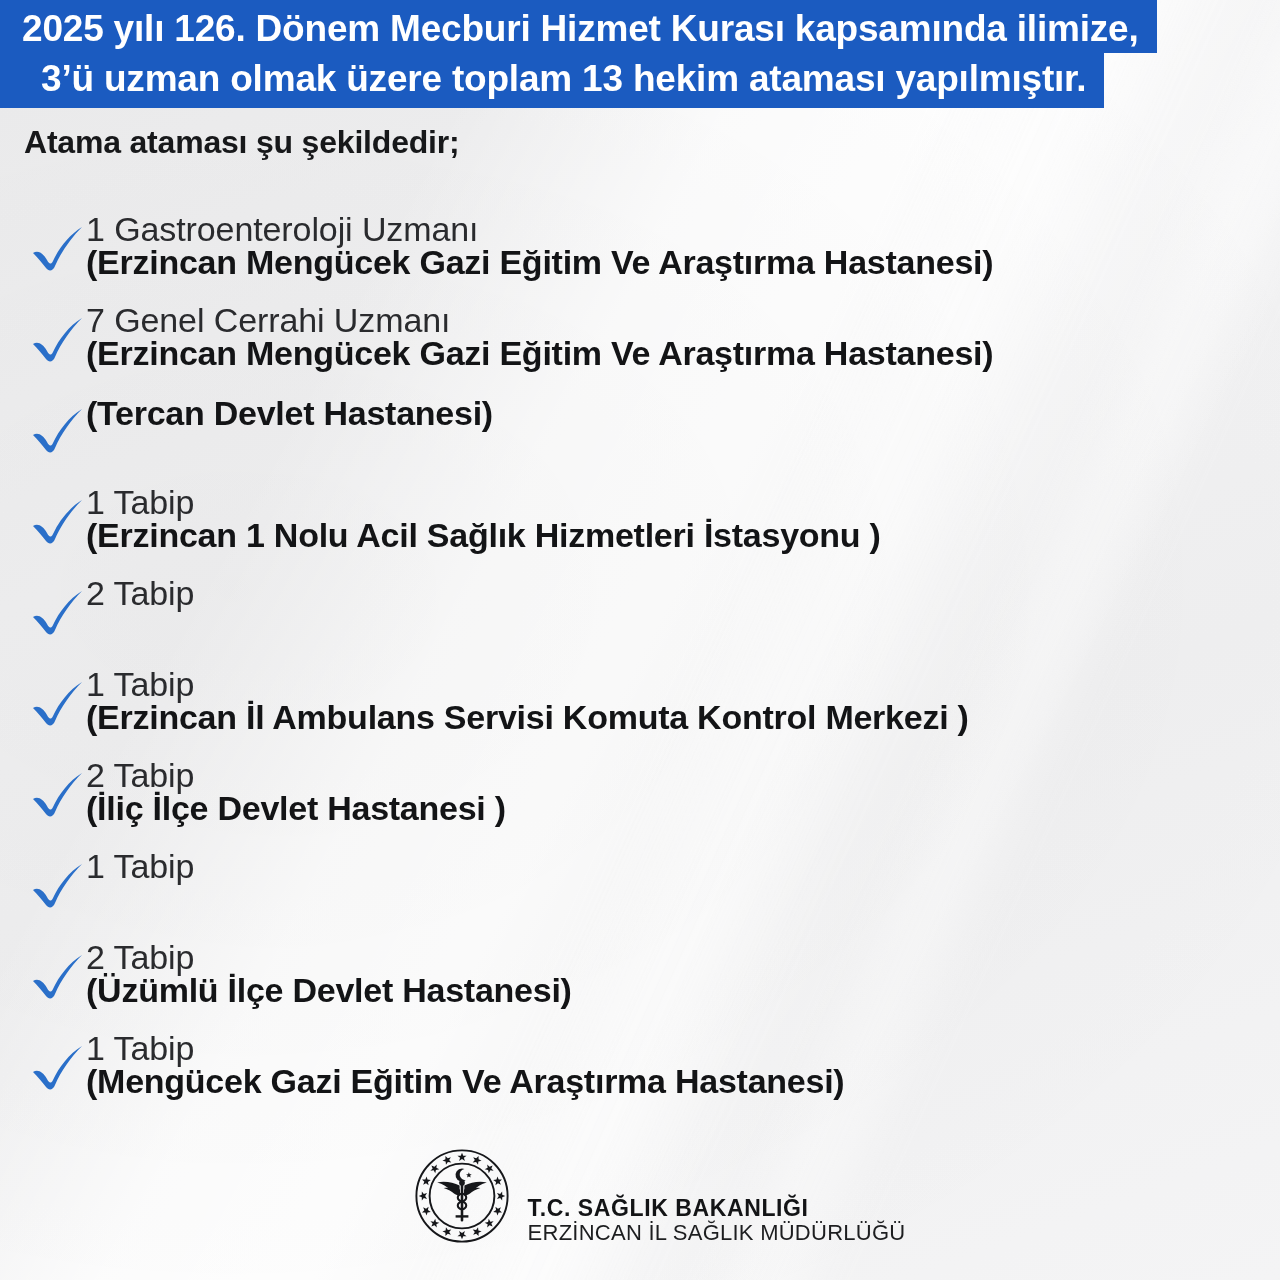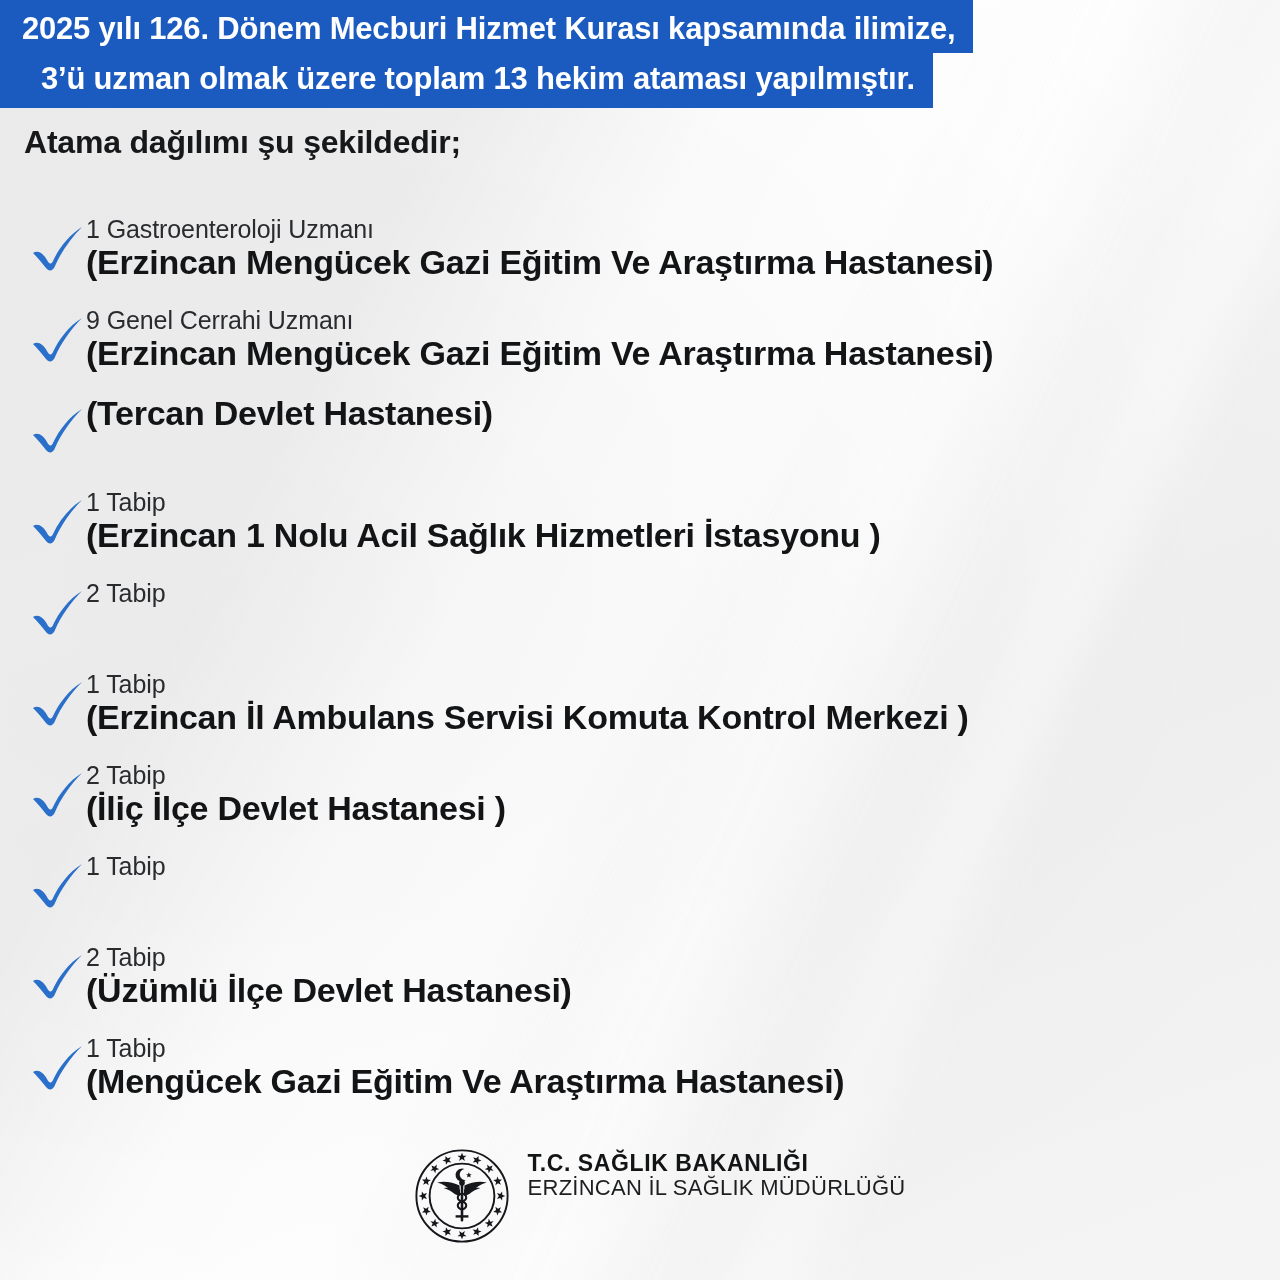--- a/index.html
+++ b/index.html
@@ -53,21 +53,21 @@
   
   #banner {
     position: absolute;
     top: 0; left: 0;
     z-index: 4;
   }
   .banner-line {
     background: #1b5bc0;
     color: #ffffff;
     font-weight: 700;
-    font-size: 31px;
+    font-size: 37px;
     line-height: 52px;
     letter-spacing: -0.2px;
     padding: 0 18px 0 22px;
     white-space: nowrap;
     display: block;
     width: max-content;
   }
   .banner-line.l1 { padding-top: 4px; line-height: 49px; }
   .banner-line.l2 { padding-bottom: 3px; padding-left: 41px; }
 
@@ -99,21 +99,21 @@
   .check {
     position: absolute;
     left: 6px;
     top: 10px;
     width: 56px;
     height: 50px;
   }
   .check svg { display: block; width: 56px; height: 50px; }
 
   .line-top {
-    font-size: 25px;
+    font-size: 34px;
     font-weight: 400;
     color: #2a2b2e;
     line-height: 31px;
     letter-spacing: -0.1px;
     white-space: nowrap;
   }
   .line-bottom {
     font-size: 34px;
     font-weight: 700;
     color: #131416;
@@ -121,21 +121,21 @@
     letter-spacing: -0.25px;
     white-space: nowrap;
   }
 
   
   #footer {
     position: absolute;
     left: 0; right: 0;
     top: 1148px;
     display: flex;
-    align-items: flex-start;
+    align-items: flex-end;
     justify-content: center;
     gap: 18px;
     z-index: 3;
     margin-left: 39px;
   }
   #seal { width: 96px; height: 96px; display: block; flex: 0 0 auto; }
   .logo-text { display: flex; flex-direction: column; justify-content: center; padding-top: 2px; }
   .logo-title {
     font-size: 23px;
     font-weight: 700;
@@ -158,41 +158,41 @@
   <div class="sheen sheen-a"></div>
   <div class="sheen sheen-b"></div>
   <div class="vign"></div>
 </div>
 
 <div id="banner">
   <span class="banner-line l1">2025 yılı 126. Dönem Mecburi Hizmet Kurası kapsamında ilimize,</span>
   <span class="banner-line l2">3’ü uzman olmak üzere toplam 13 hekim ataması yapılmıştır.</span>
 </div>
 
-<div id="subtitle">Atama dağılımı şu şekildedir;</div>
+<div id="subtitle">Atama ataması şu şekildedir;</div>
 
 <div id="list">
 
   <div class="item">
     <span class="check">
       <svg viewBox="0 0 56 50" xmlns="http://www.w3.org/2000/svg" aria-hidden="true">
         <path d="M3 29 C8 26, 13 29, 17 36 C19 40, 21 41, 23 37 C29 24, 39 11, 52 3 C41 14, 31 28, 25 42 C23 47, 19 48, 16 44 C12 39, 8 34, 3 29 Z" fill="#2a6fc9"></path>
       </svg>
     </span>
     <div class="line-top">1 Gastroenteroloji Uzmanı</div>
     <div class="line-bottom">(Erzincan Mengücek Gazi Eğitim Ve Araştırma Hastanesi)</div>
   </div>
 
   <div class="item">
     <span class="check">
       <svg viewBox="0 0 56 50" xmlns="http://www.w3.org/2000/svg" aria-hidden="true">
         <path d="M3 29 C8 26, 13 29, 17 36 C19 40, 21 41, 23 37 C29 24, 39 11, 52 3 C41 14, 31 28, 25 42 C23 47, 19 48, 16 44 C12 39, 8 34, 3 29 Z" fill="#2a6fc9"></path>
       </svg>
     </span>
-    <div class="line-top">9 Genel Cerrahi Uzmanı</div>
+    <div class="line-top">7 Genel Cerrahi Uzmanı</div>
     <div class="line-bottom">(Erzincan Mengücek Gazi Eğitim Ve Araştırma Hastanesi)</div>
   </div>
 
   <div class="item">
     <span class="check">
       <svg viewBox="0 0 56 50" xmlns="http://www.w3.org/2000/svg" aria-hidden="true">
         <path d="M3 29 C8 26, 13 29, 17 36 C19 40, 21 41, 23 37 C29 24, 39 11, 52 3 C41 14, 31 28, 25 42 C23 47, 19 48, 16 44 C12 39, 8 34, 3 29 Z" fill="#2a6fc9"></path>
       </svg>
     </span>
     <div class="line-bottom">(Tercan Devlet Hastanesi)</div>

